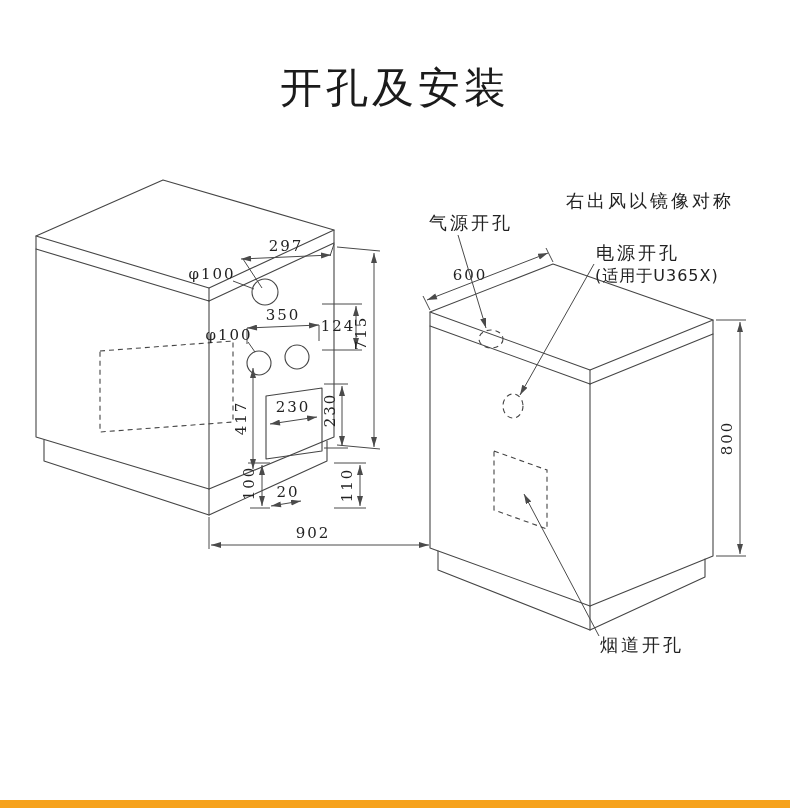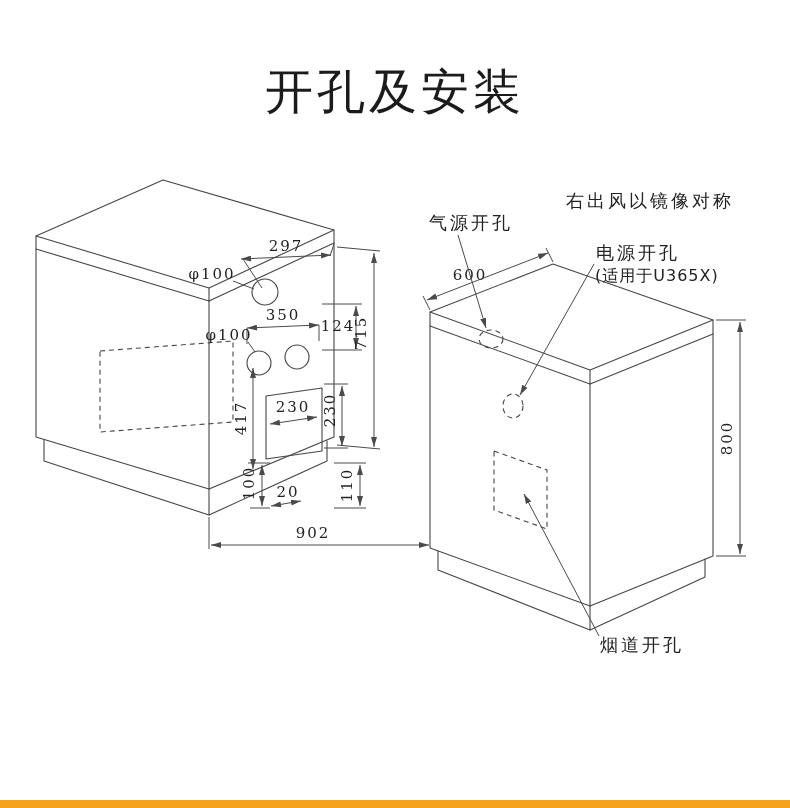--- a/index.html
+++ b/index.html
@@ -7,21 +7,21 @@
   body {
     position:relative;
     background:#ffffff;
     font-family:"DejaVu Sans", sans-serif;
     overflow:hidden;
   }
   .stage { position:absolute; inset:0; }
   .page-title {
     position:absolute; top:60px; left:0; width:100%;
     text-align:center;
-    font-size:48px; font-weight:500; letter-spacing:4px;
+    font-size:42px; font-weight:500; letter-spacing:4px;
     color:#1b1b1b;
     font-family:"DejaVu Sans", sans-serif;
   }
   svg.drawing { position:absolute; top:0; left:0; }
   .ln   { stroke:#454545; stroke-width:1.1; fill:none; stroke-linejoin:round; stroke-linecap:round; }
   .dash { stroke:#454545; stroke-width:1.1; fill:none; stroke-dasharray:5 4; }
   .dim  { stroke:#4a4a4a; stroke-width:1;   fill:none; }
   text  { fill:#222222; }
   .num  { font-size:15px; letter-spacing:2px; font-family:"DejaVu Serif", serif; }
   .lbl  { font-size:18px; letter-spacing:3px; font-family:"DejaVu Sans", sans-serif; }

